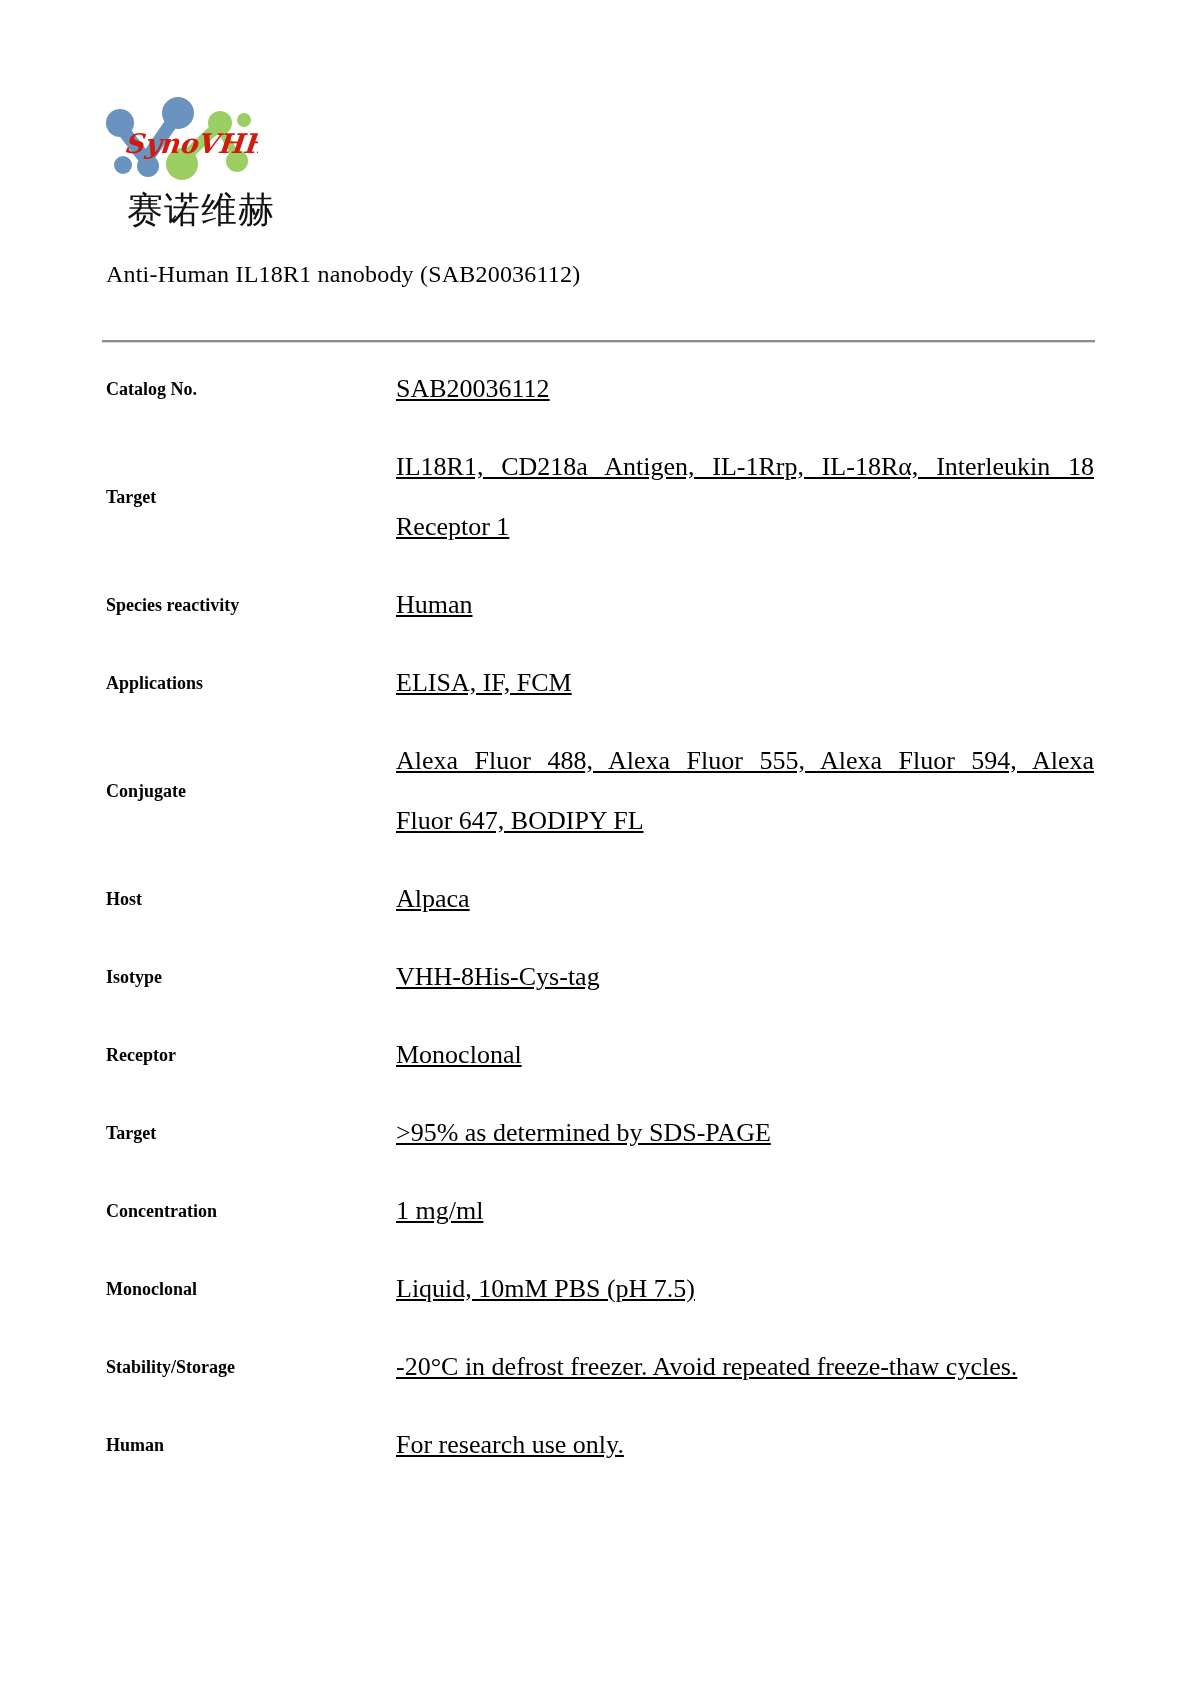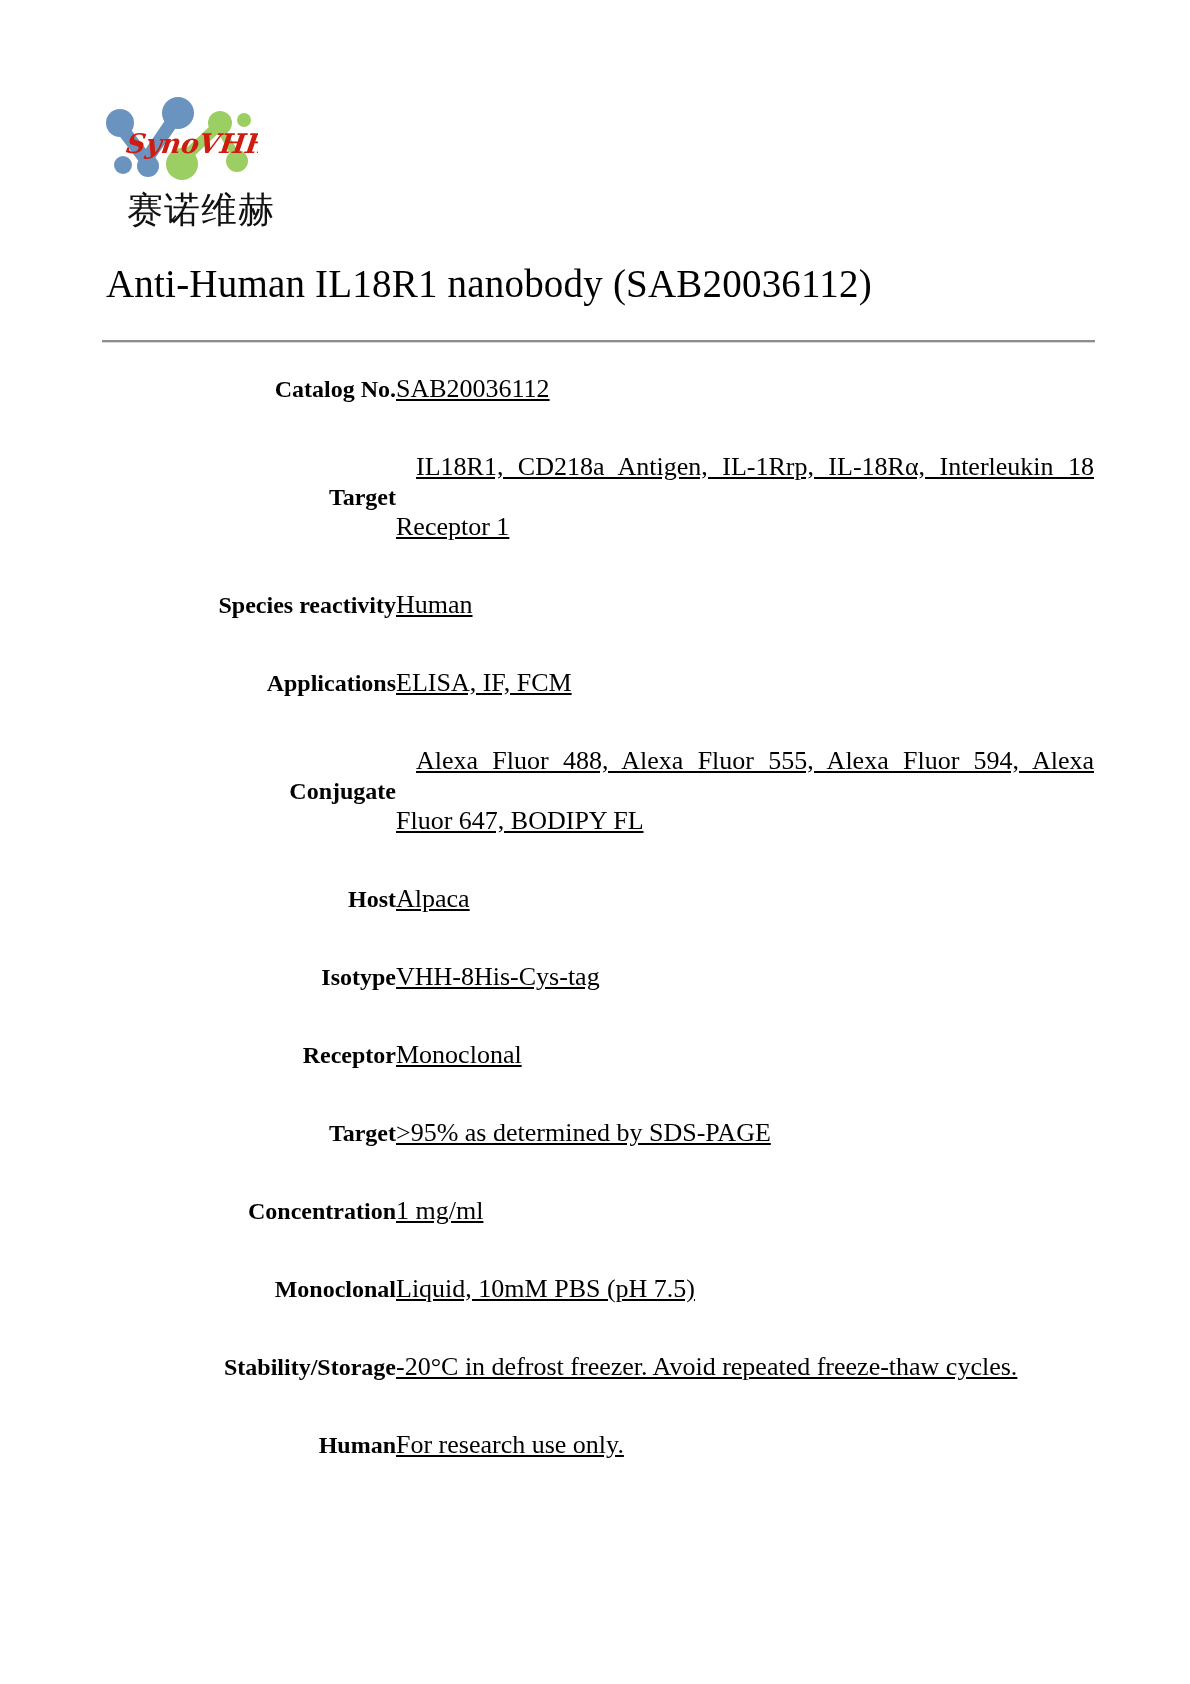--- a/index.html
+++ b/index.html
@@ -19,44 +19,43 @@
   .company-cn {
     position: absolute; left: 29px; top: 96px;
     font-size: 36px; letter-spacing: 1px;
     font-family: "Liberation Sans", "DejaVu Sans", sans-serif;
     color: #111111; white-space: nowrap;
   }
 
   
   .doc-title {
     position: absolute; left: 106px; top: 261px;
-    font-size: 39px; font-weight: normal; margin: 0;
+    font-size: 24px; font-weight: normal; margin: 0;
     letter-spacing: 0.2px; white-space: nowrap;
   }
   .title-rule {
     position: absolute; left: 102px; top: 340px;
     width: 993px; height: 2px;
     background: #8c8c8c;
     border-bottom: 1px solid #d8d8d8;
   }
 
   
   .spec-table { position: absolute; left: 106px; top: 350px; width: 988px; }
   .spec-row { display: flex; align-items: center; padding: 9px 0; }
   .label-cell {
     flex: 0 0 290px; width: 290px;
-    font-weight: bold; font-size: 24px; line-height: 32px; text-align: right;
+    font-weight: bold; font-size: 18px; line-height: 32px;
   }
   .value-cell { flex: 1 1 auto; min-width: 0; font-size: 26px; text-decoration: underline; }
   .value-line { line-height: 60px; white-space: nowrap; }
   .value-line.stretch {
     text-align: justify;
     text-align-last: justify;
     white-space: normal;
-    margin-left: 20px;
   }
 </style>
 </head>
 <body>
 
 <div class="page">
 
   <div class="logo-wrap">
     <svg class="logo-svg" width="160" height="96" viewBox="0 0 160 96">
 

